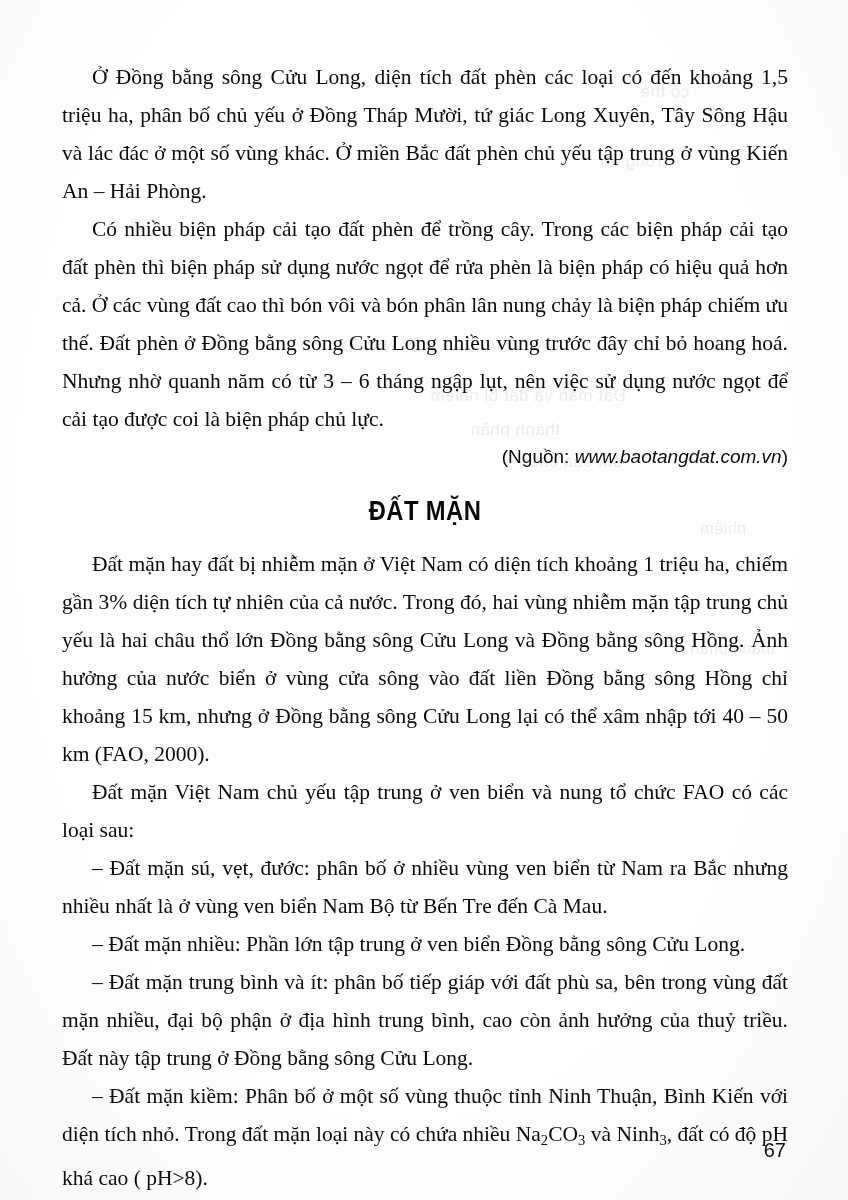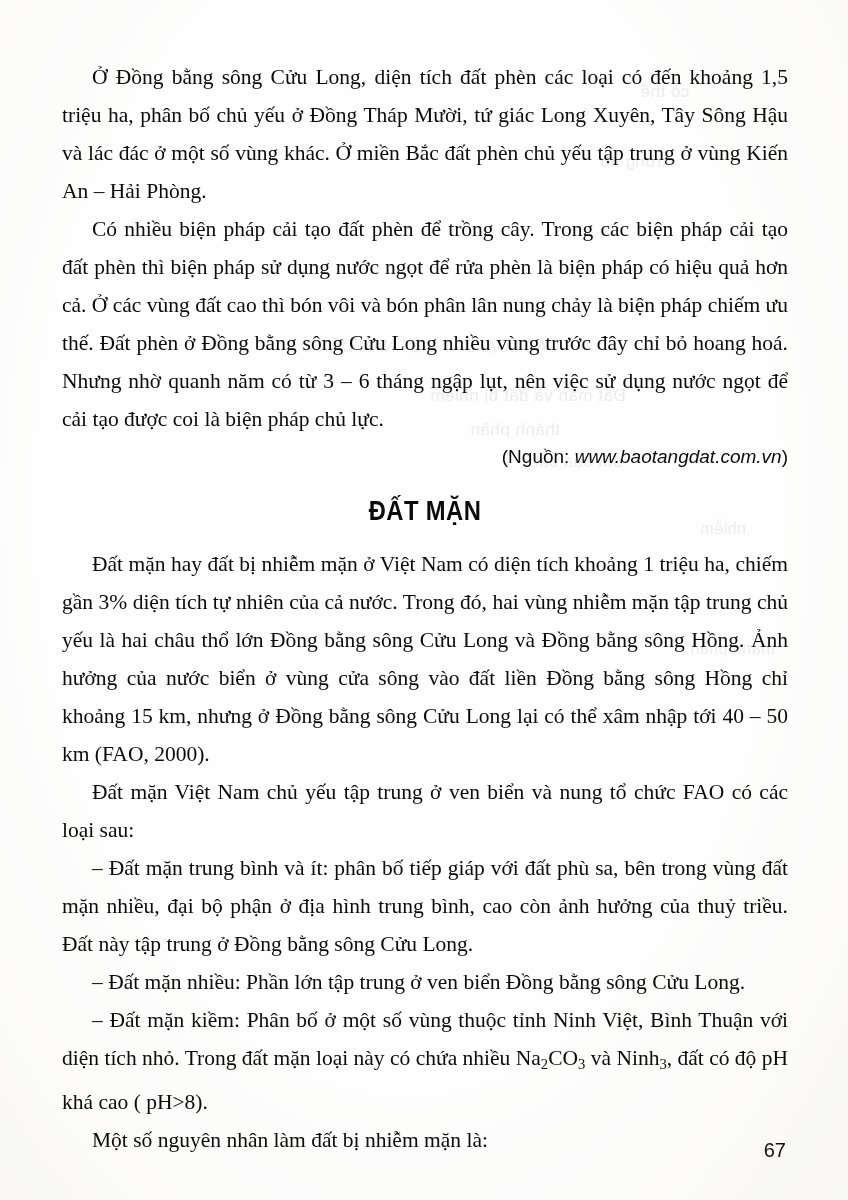--- a/index.html
+++ b/index.html
@@ -122,27 +122,28 @@
     <div style="height:22px"></div>
 
     <h2 class="section-heading">ĐẤT MẶN</h2>
 
     <div style="height:20px"></div>
 
     <p class="body indent">Đất mặn hay đất bị nhiễm mặn ở Việt Nam có diện tích khoảng 1 triệu ha, chiếm gần 3% diện tích tự nhiên của cả nước. Trong đó, hai vùng nhiễm mặn tập trung chủ yếu là hai châu thổ lớn Đồng bằng sông Cửu Long và Đồng bằng sông Hồng. Ảnh hưởng của nước biển ở vùng cửa sông vào đất liền Đồng bằng sông Hồng chỉ khoảng 15 km, nhưng ở Đồng bằng sông Cửu Long lại có thể xâm nhập tới 40 – 50 km (FAO, 2000).</p>
 
     <p class="body indent">Đất mặn Việt Nam chủ yếu tập trung ở ven biển và nung tổ chức FAO có các loại sau:</p>
 
+    <p class="body indent">– Đất mặn sú, vẹt, đước: phân bố ở nhiều vùng ven biển từ Nam ra Bắc nhưng nhiều nhất là ở vùng ven biển Nam Bộ từ Bến Tre đến Cà Mau.</p>
+
+    <p class="body indent">– Đất mặn nhiều: Phần lớn tập trung ở ven biển Đồng bằng sông Cửu Long.</p>
 
     <p class="body indent">– Đất mặn trung bình và ít: phân bố tiếp giáp với đất phù sa, bên trong vùng đất mặn nhiều, đại bộ phận ở địa hình trung bình, cao còn ảnh hưởng của thuỷ triều. Đất này tập trung ở Đồng bằng sông Cửu Long.</p>
 
-    <p class="body indent">– Đất mặn nhiều: Phần lớn tập trung ở ven biển Đồng bằng sông Cửu Long.</p>
-
     <p class="body indent">
-      <span>– Đất mặn kiềm: Phân bố ở một số vùng thuộc tỉnh Ninh Việt, Bình Thuận với diện tích nhỏ. Trong đất mặn loại này có chứa nhiều Na</span><sub>2</sub><span>CO</span><sub>3</sub><span> và Ninh</span><sub>3</sub><span>, đất có độ pH khá cao ( pH&gt;8).</span>
+      <span>– Đất mặn kiềm: Phân bố ở một số vùng thuộc tỉnh Ninh Thuận, Bình Kiến với diện tích nhỏ. Trong đất mặn loại này có chứa nhiều Na</span><sub>2</sub><span>CO</span><sub>3</sub><span> và Ninh</span><sub>3</sub><span>, đất có độ pH khá cao ( pH&gt;8).</span>
     </p>
 
     <p class="body indent">Một số nguyên nhân làm đất bị nhiễm mặn là:</p>
 
   </div>
 
   <div class="page-number">67</div>
 
 </div>
 

